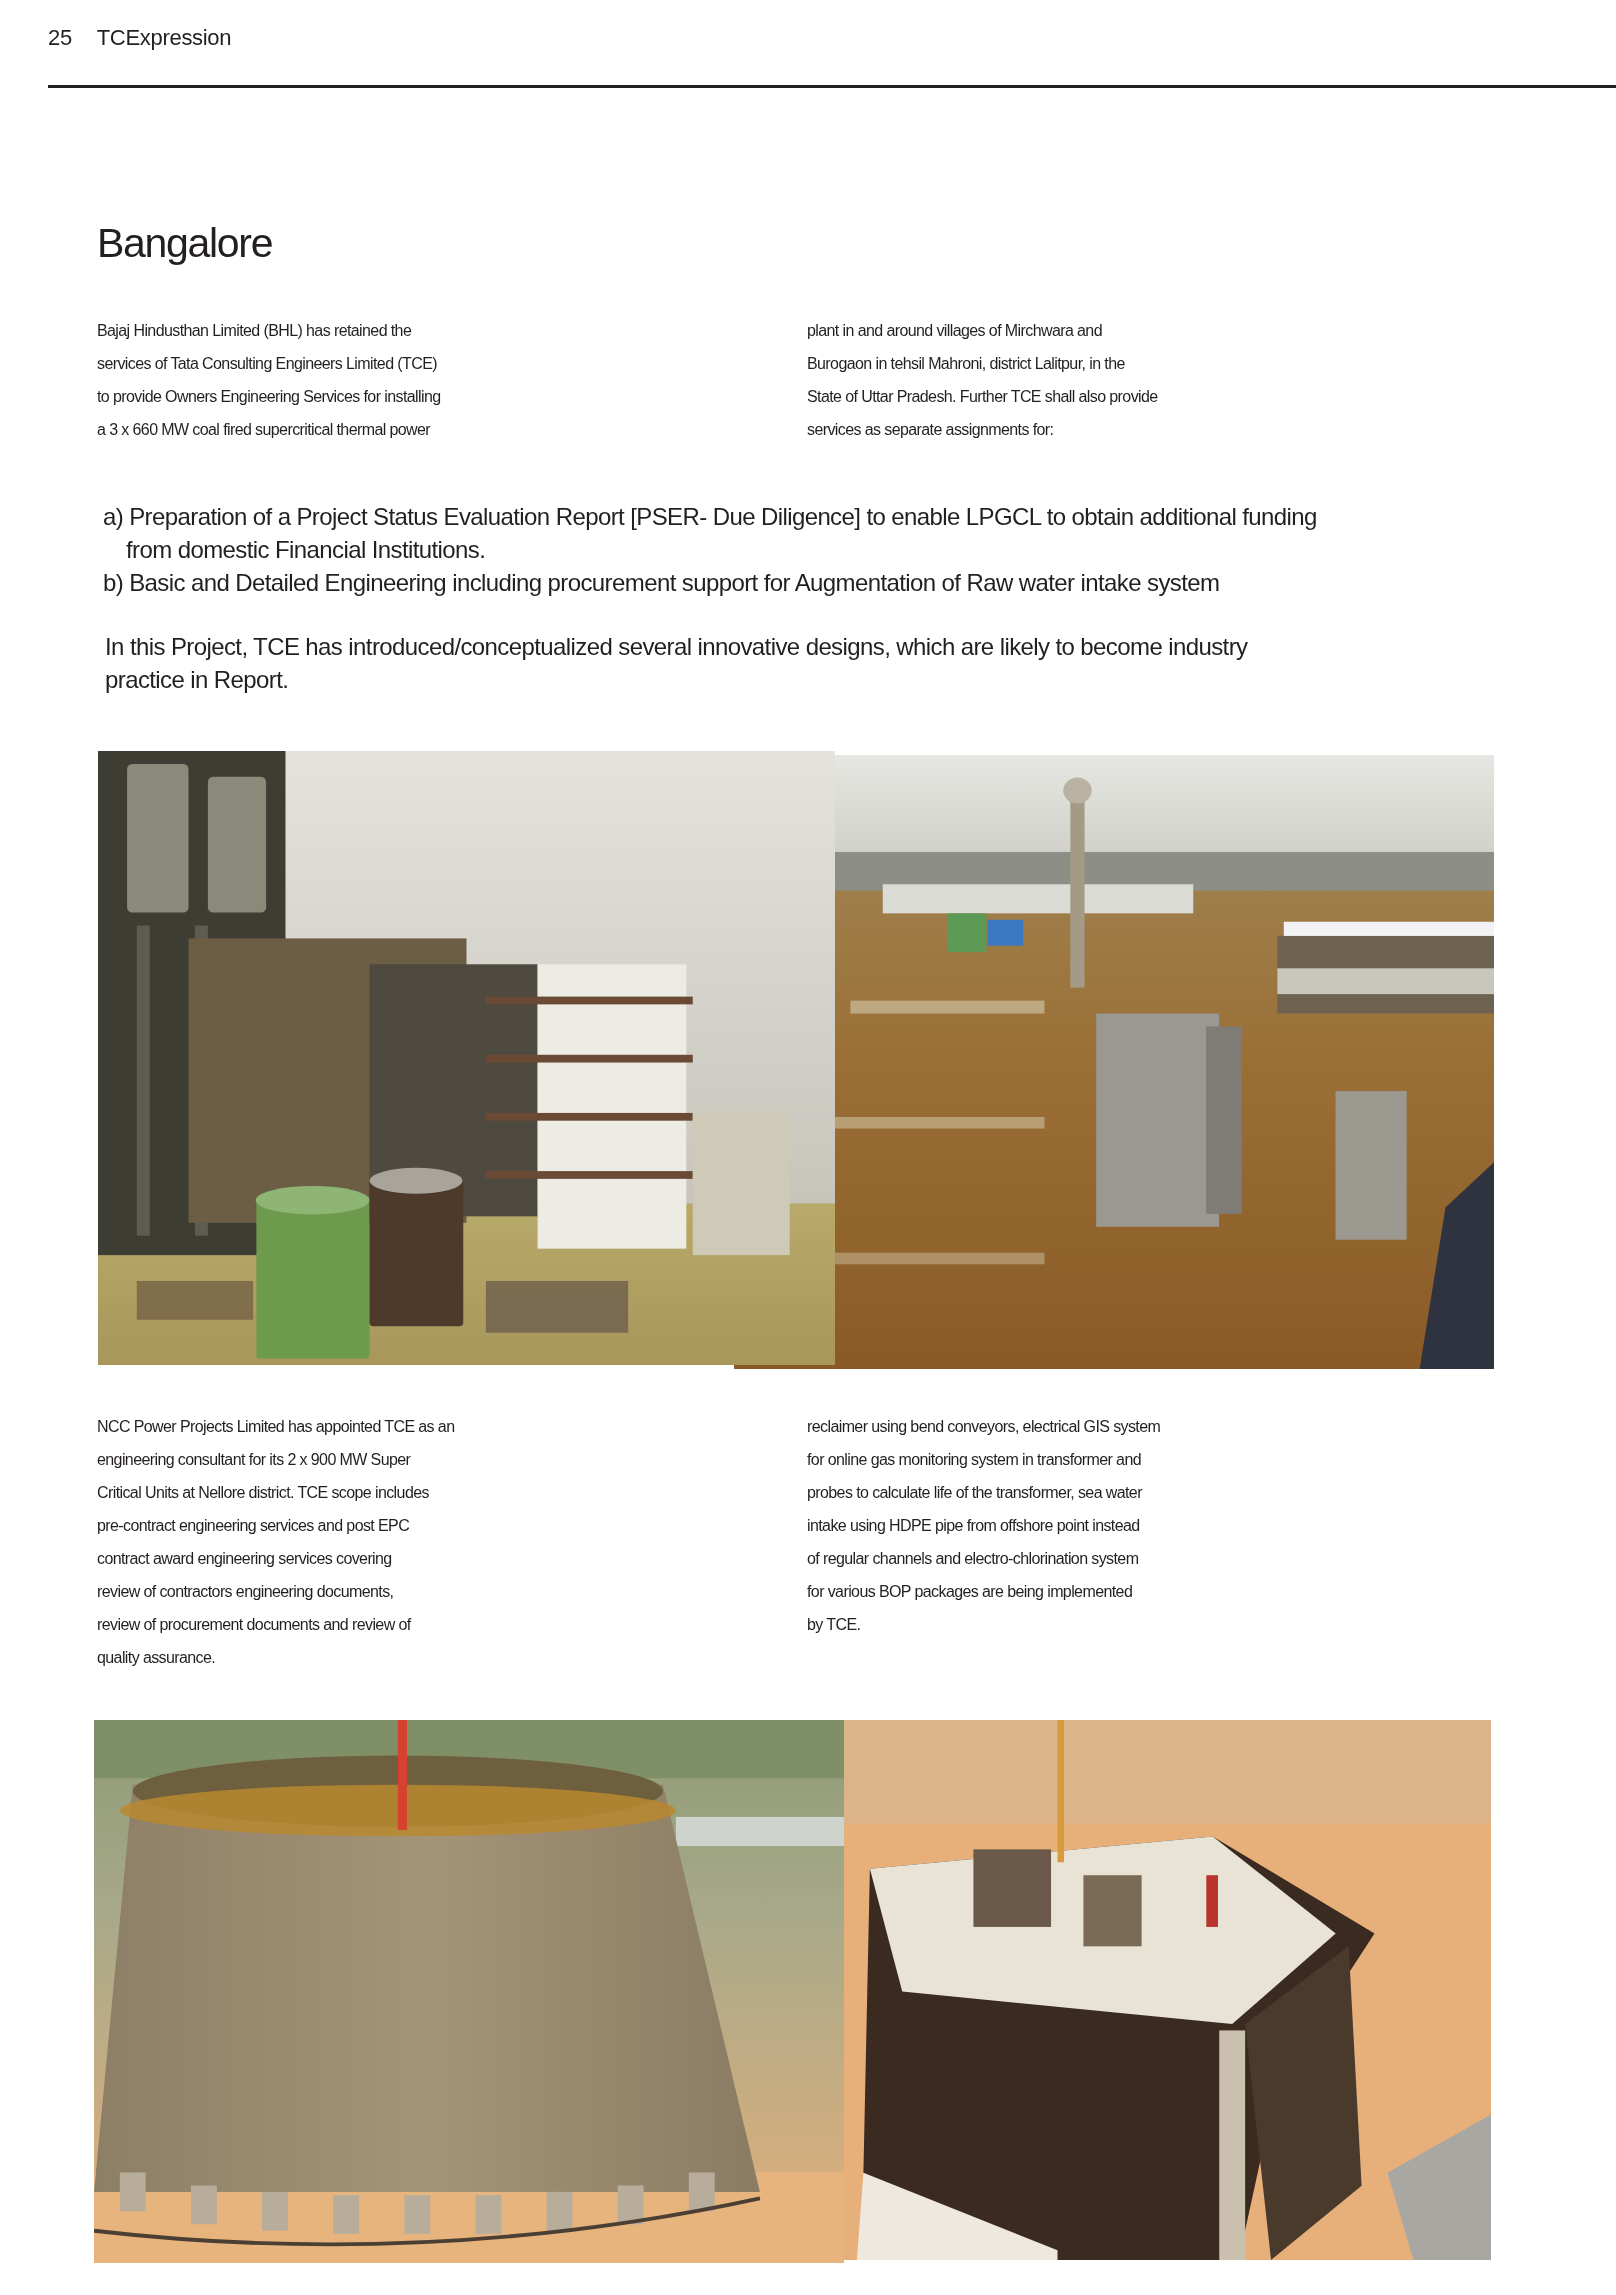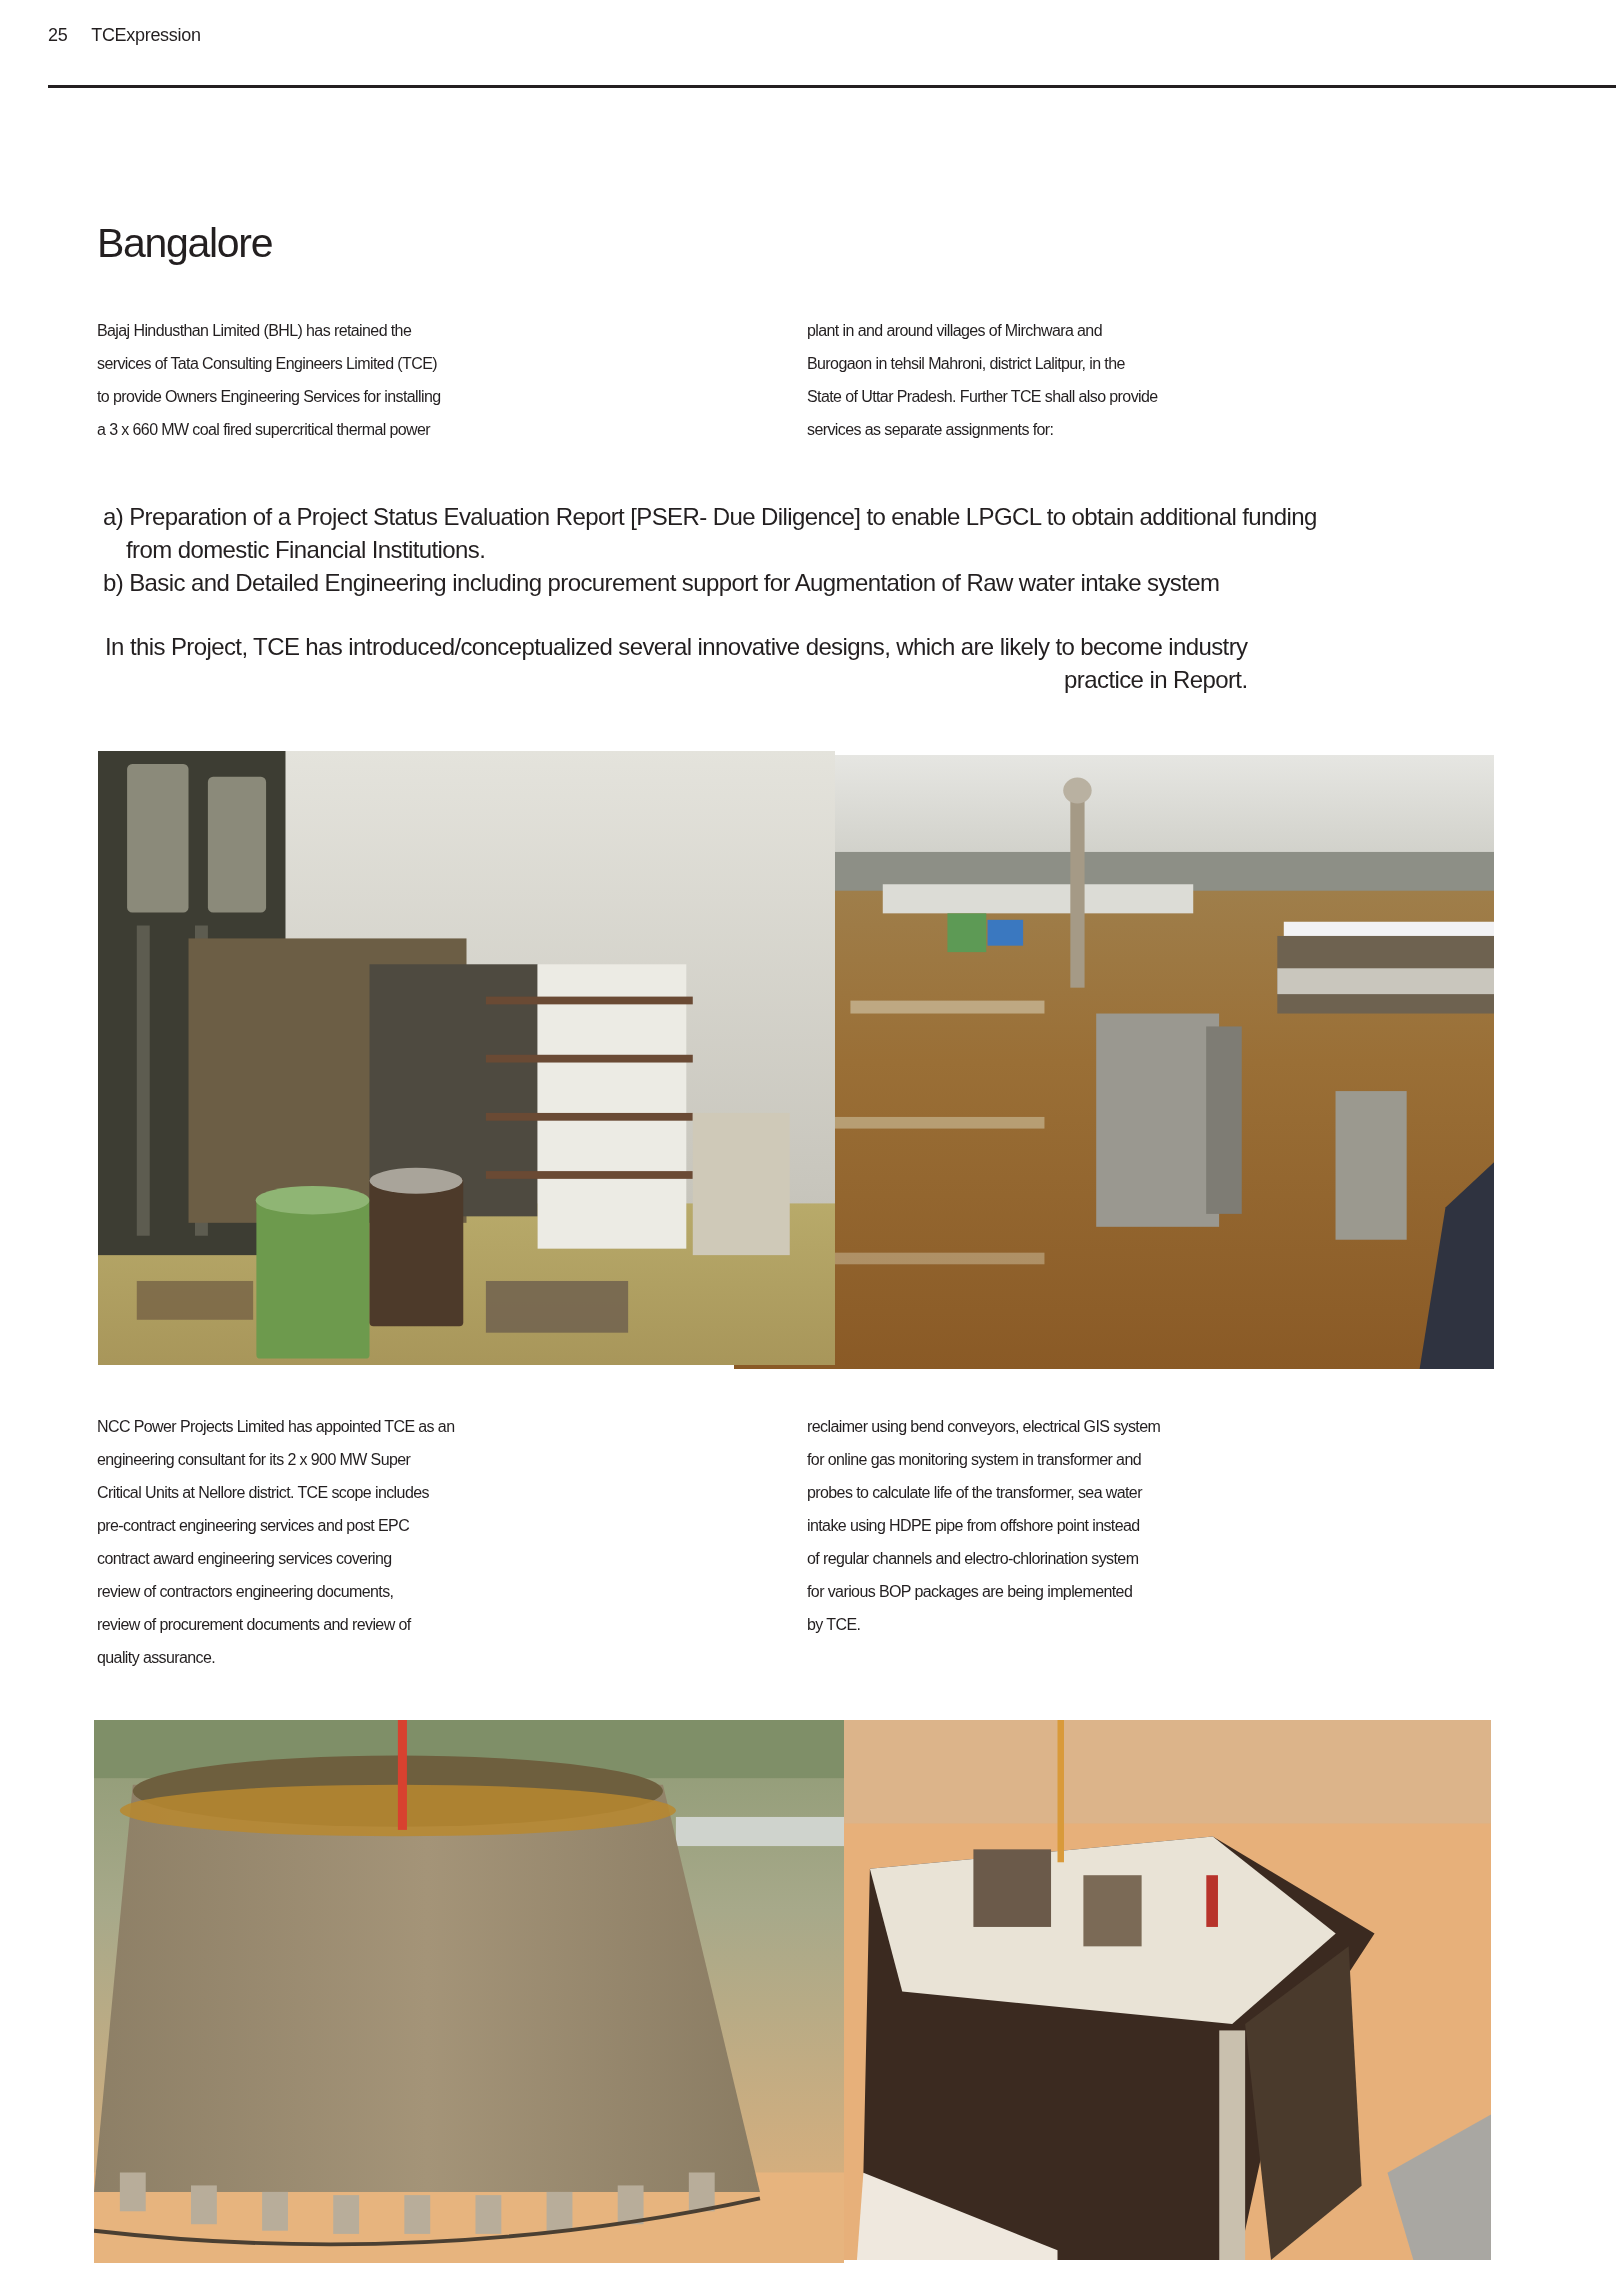--- a/index.html
+++ b/index.html
@@ -2,21 +2,21 @@
 <html style="font-size:10.3px"><head>
 <meta charset="utf-8">
 <style>
   html, body { margin: 0; padding: 0; background: #ffffff; }
   body {
     width: 1617px; height: 2295px; position: relative; overflow: hidden;
     font-family: "Liberation Sans", sans-serif; color: #231f20;
   }
   .abs { position: absolute; }
   .running-head {
-    left: 48px; top: 24.6px; font-size: 18px; letter-spacing: -0.3px; white-space: nowrap;
+    left: 48px; top: 24.6px; font-size: 22px; letter-spacing: -0.3px; white-space: nowrap;
   }
   .running-head .pnum { margin-right: 19.4px; }
   .rule { left: 48px; top: 85px; width: 1569px; height: 3.2px; background: #231f20; }
   .title {
     left: 97px; top: 220px; font-size: 41px; font-weight: normal; letter-spacing: -1.3px;
   }
   .col {
     font-size: 16px; line-height: 33px; letter-spacing: -0.6px; color: #231f20;
   }
   .col p { margin: 0; white-space: nowrap; }
@@ -49,21 +49,21 @@
   <p>State of Uttar Pradesh. Further TCE shall also provide</p>
   <p>services as separate assignments for:</p>
 </div>
 
 <div class="abs full" style="left:103px; top:500px;">
   <p>a) Preparation of a Project Status Evaluation Report [PSER- Due Diligence] to enable LPGCL to obtain additional funding</p>
   <p class="indent">from domestic Financial Institutions.</p>
   <p>b) Basic and Detailed Engineering including procurement support for Augmentation of Raw water intake system</p>
 </div>
 
-<div class="abs full" style="left:105px; top:630px;text-align:right;">
+<div class="abs full" style="left:105px; top:630px;">
   <p>In this Project, TCE has introduced/conceptualized several innovative designs, which are likely to become industry</p>
   <p>practice in Report.</p>
 </div>
 
 <div class="photo" style="left:734px; top:755px; width:760px; height:614px;">
   <svg viewBox="0 0 1175 950" preserveAspectRatio="none">
     <defs>
       <linearGradient id="sky2" x1="0" y1="0" x2="0" y2="1">
         <stop offset="0" stop-color="#e6e6e2"></stop>
           <stop offset="1" stop-color="#cfcfc8"></stop>

